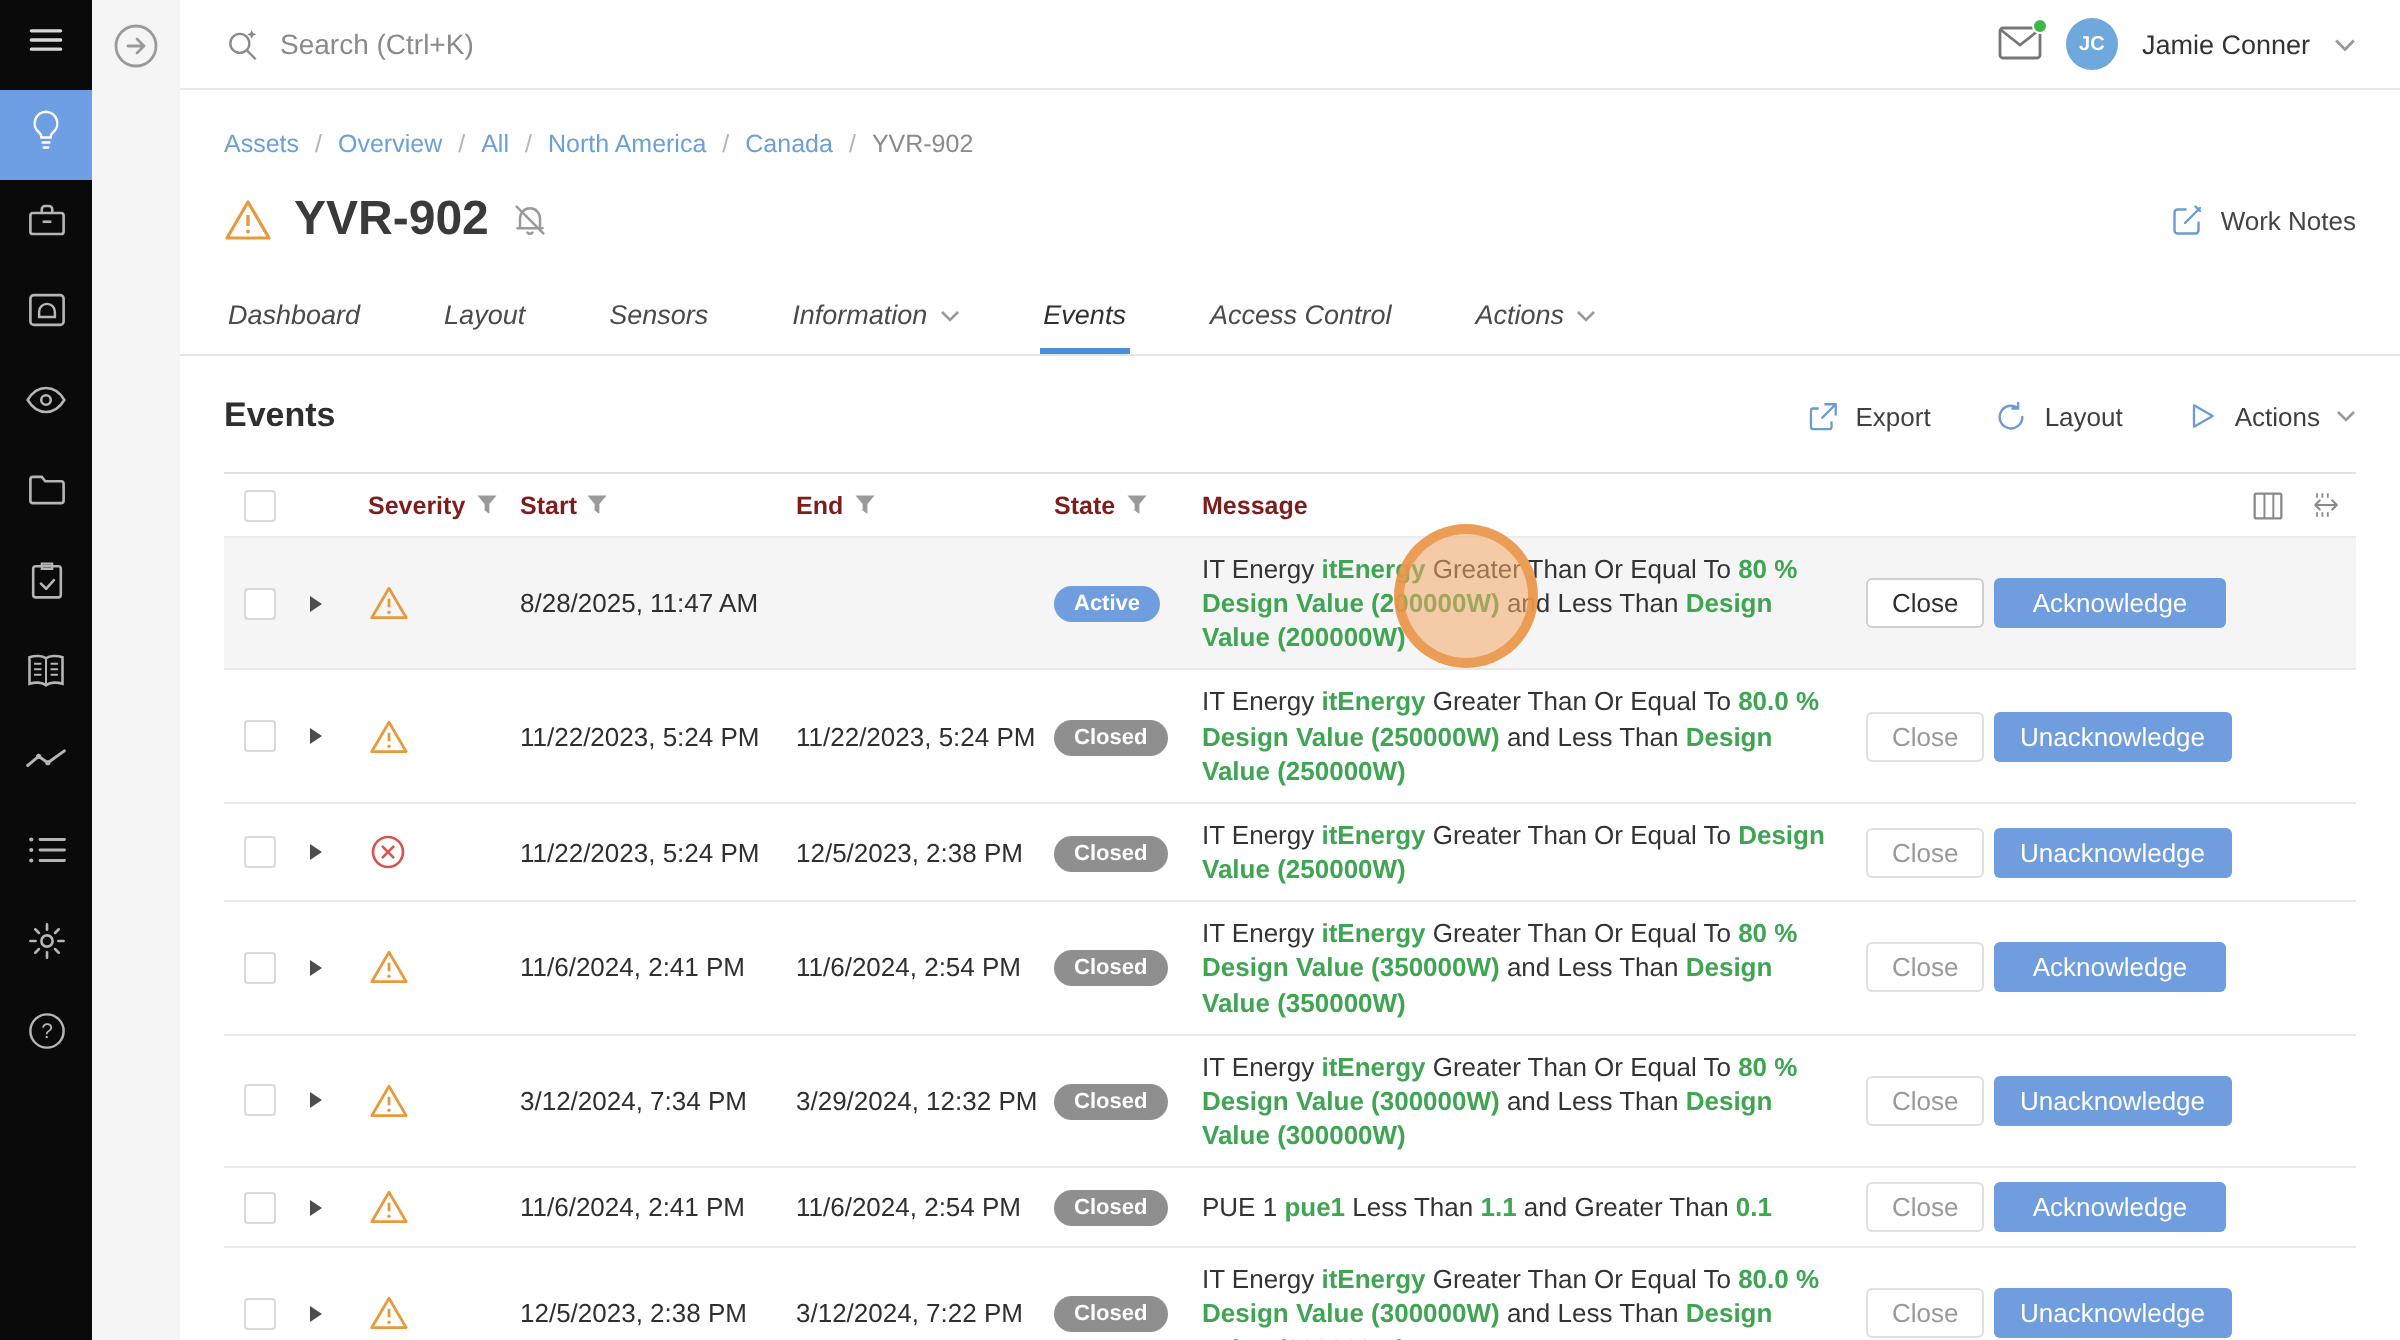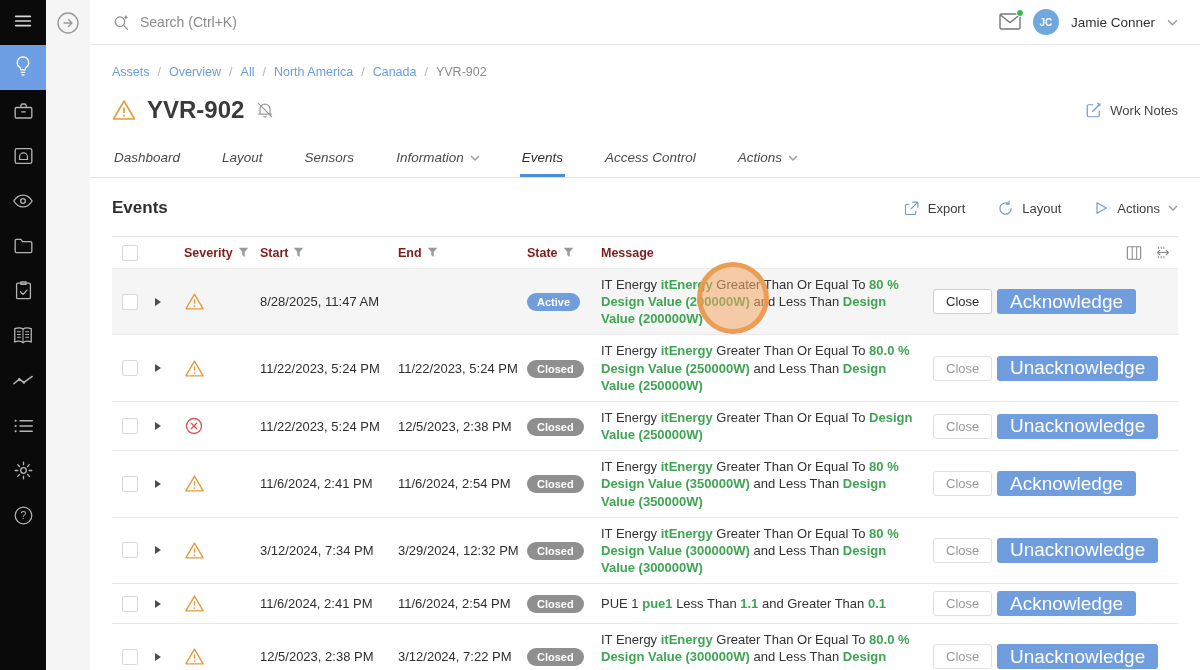--- a/index.html
+++ b/index.html
@@ -55,21 +55,21 @@
   .expand { display:flex; align-items:center; justify-content:center; cursor:pointer; }
   .sev { display:flex; align-items:center; padding-left:16px; }
   .dt { font-size:13px; color:#2f2f2f; }
   .badge { display:inline-block; font-size:11px; font-weight:bold; color:#fff; padding:3px 10px; border-radius:10px; }
   .badge.active { background:#6f9dde; }
   .badge.closed { background:#8f8f8f; }
   .msg { font-size:13px; line-height:1.32; color:#333; padding-right:10px; }
   .msg .hl-txt { color:#3fa553; font-weight:bold; }
   .btn-close { height:25px; padding:0 12px; font-size:13px; color:#999; background:#fff; border:1px solid #e0e0e0; border-radius:3px; cursor:pointer; font-family:inherit; }
   .trow.hl .btn-close { color:#2f2f2f; border-color:#cfcfcf; }
-  .btn-ack { height:25px; min-width:116px; padding:0 13px; font-size:19px; color:#fff; background:#6f9dde; border:none; border-radius:3px; cursor:pointer; font-family:inherit; justify-self:start; }
+  .btn-ack { height:25px; min-width:116px; padding:0 13px; font-size:13px; color:#fff; background:#6f9dde; border:none; border-radius:3px; cursor:pointer; font-family:inherit; justify-self:start; }
   
   .click-indicator { position:absolute; left:697px; top:262px; width:72px; height:72px; border-radius:50%;
     background:rgba(242,167,100,0.55); border:5px solid rgba(233,148,70,0.85); z-index:9; pointer-events:none; }
 </style>
 </head>
 <body>
 
 <div class="sidebar">
     <div class="sb-item ">
       <span><svg width="22" height="22" viewBox="0 0 24 24">

